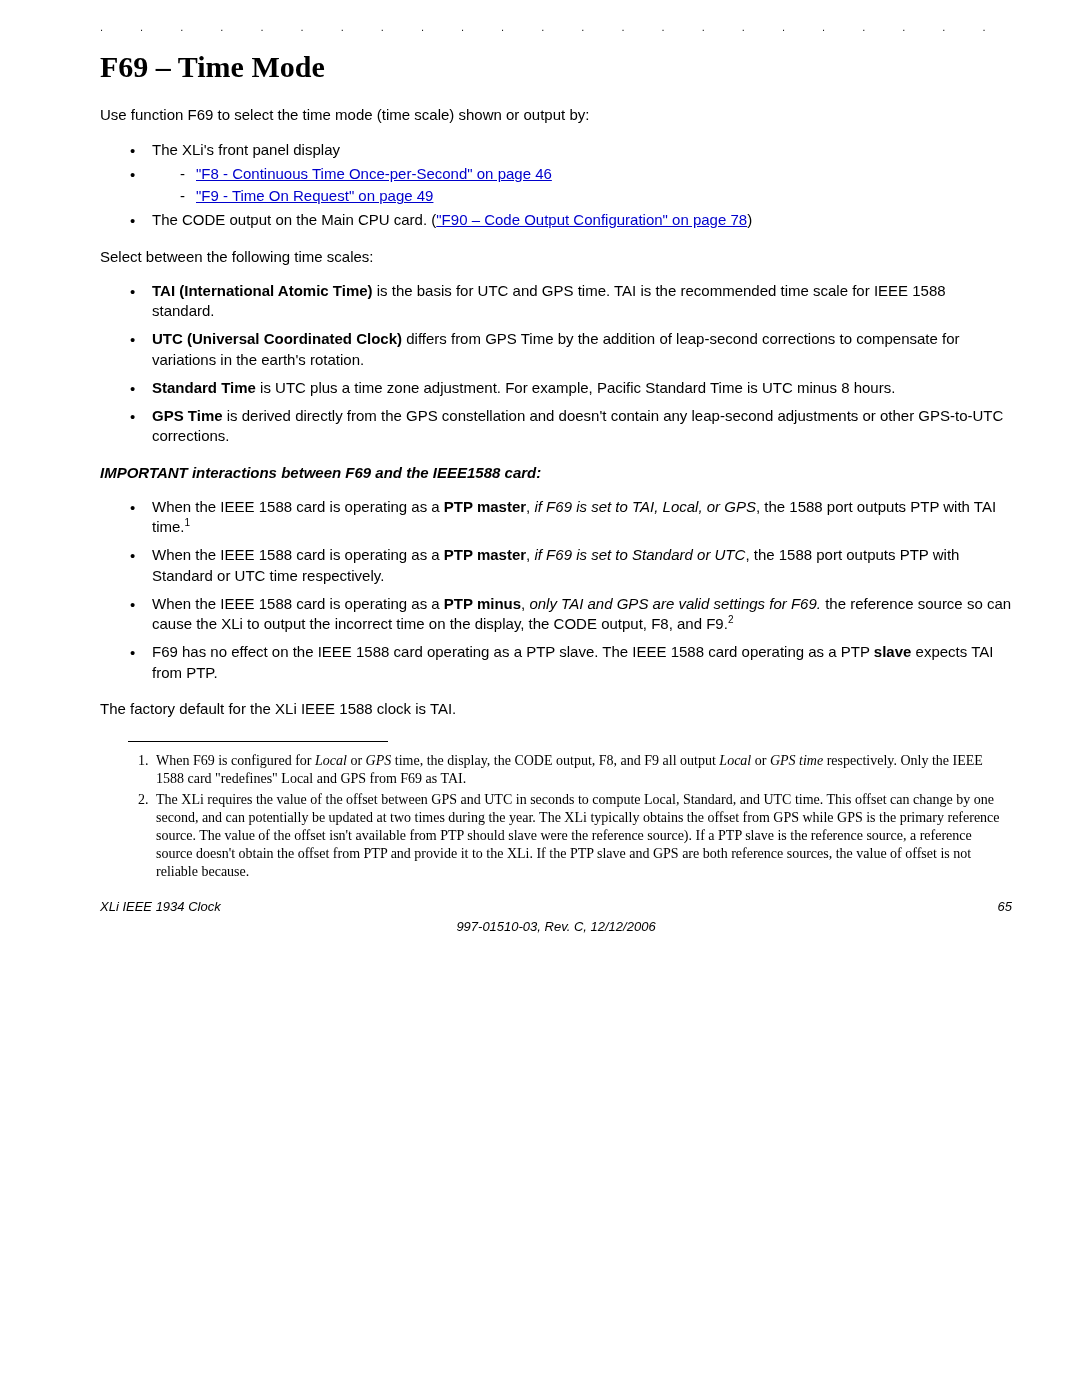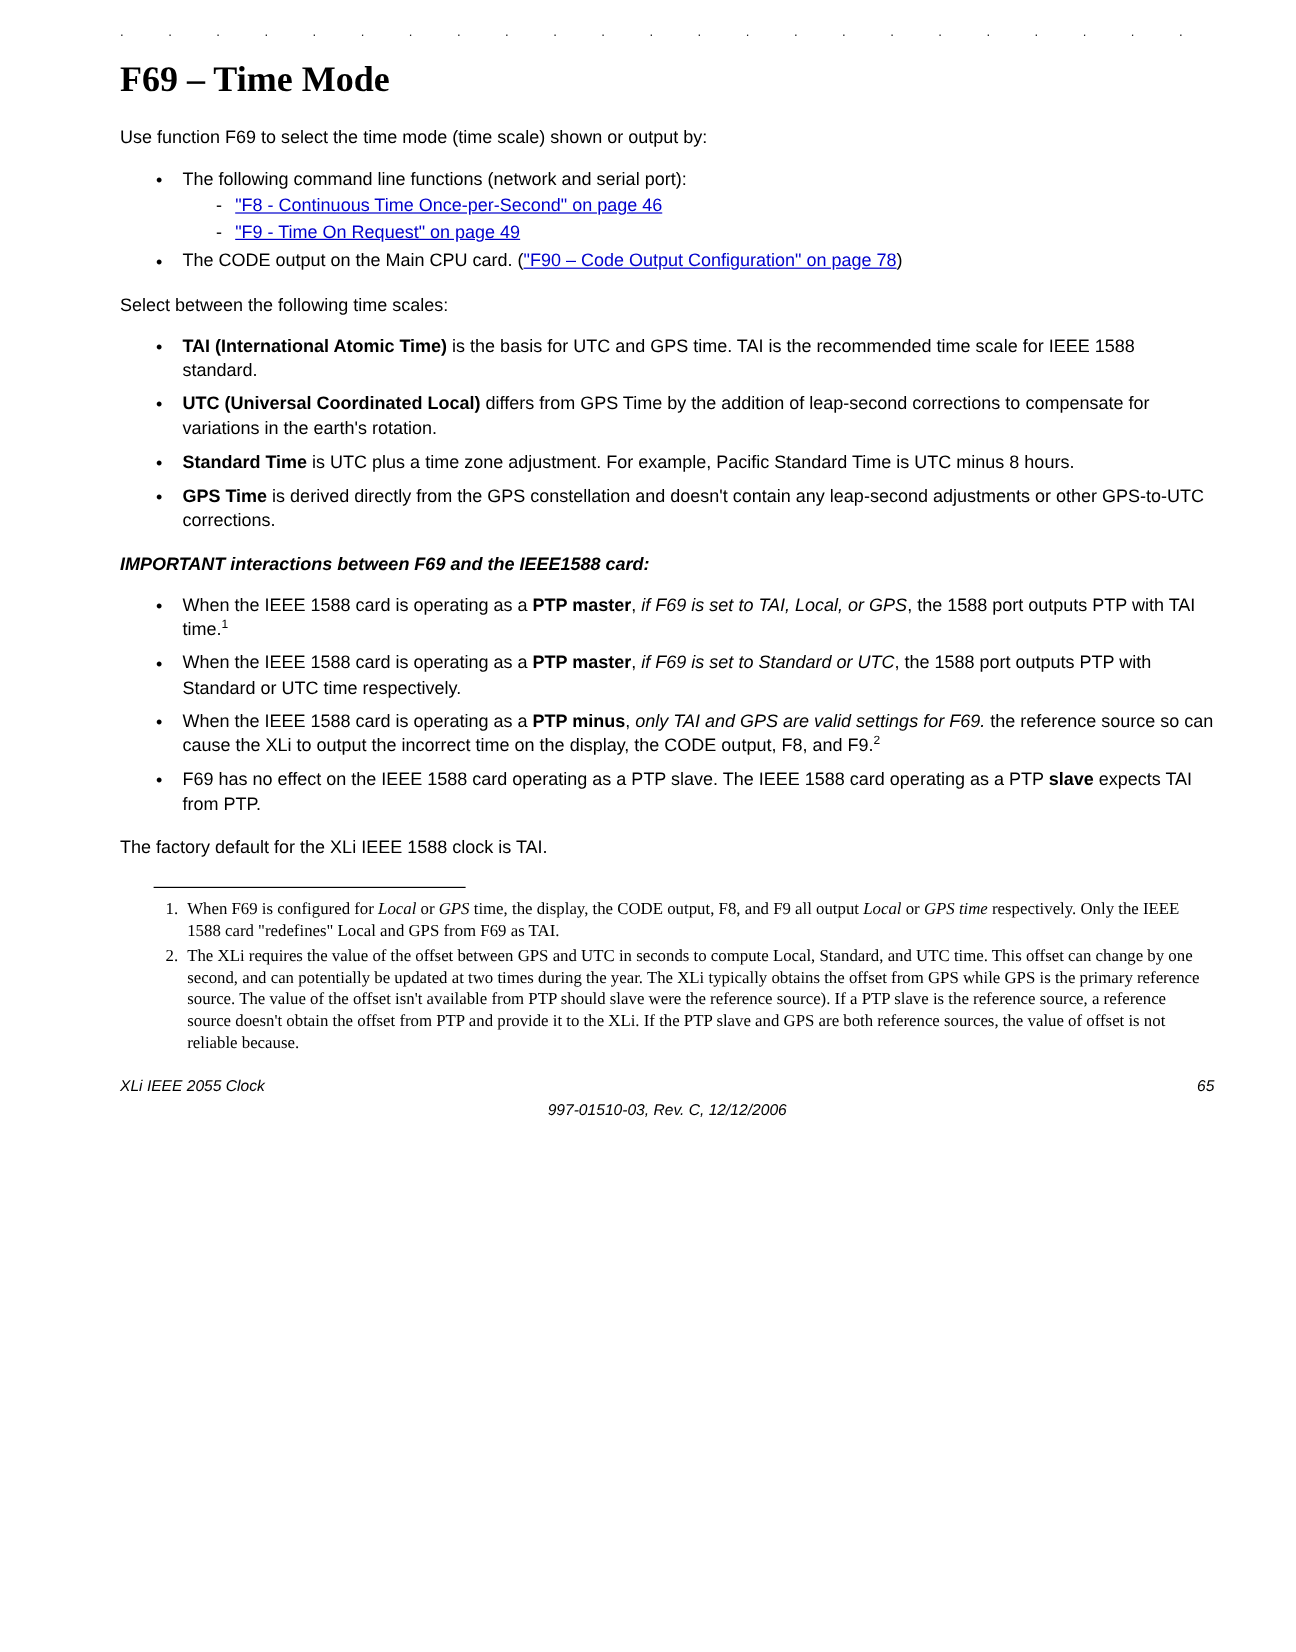--- a/index.html
+++ b/index.html
@@ -39,37 +39,37 @@
 </head>
 <body>
 
 <div class="dots">. . . . . . . . . . . . . . . . . . . . . . . . . . . . . . . . . . . . . . . . . . . .</div>
 
 <h1>F69 – Time Mode</h1>
 
 <p class="intro">Use function F69 to select the time mode (time scale) shown or output by:</p>
 
 <ul class="outer">
+  <li><span>The XLi's front panel display</span></li>
   <li>
-    <span>The following command line functions (network and serial port):</span>
     <ul class="inner">
       <li><a href="#" class="link">"F8 - Continuous Time Once-per-Second" on page 46</a></li>
       <li><a href="#" class="link">"F9 - Time On Request" on page 49</a></li>
     </ul>
   </li>
   <li>
     <span>The CODE output on the Main CPU card. (</span><a href="#" class="link">"F90 – Code Output Configuration" on page 78</a><span>)</span>
   </li>
 </ul>
 
 <p class="para">Select between the following time scales:</p>
 
 <ul class="outer">
   <li><span class="bold">TAI (International Atomic Time)</span><span> is the basis for UTC and GPS time. TAI is the recommended time scale for IEEE 1588 standard.</span></li>
-  <li style="margin-top:8px;"><span class="bold">UTC (Universal Coordinated Local)</span><span> differs from GPS Time by the addition of leap-second corrections to compensate for variations in the earth's rotation.</span></li>
+  <li style="margin-top:8px;"><span class="bold">UTC (Universal Coordinated Clock)</span><span> differs from GPS Time by the addition of leap-second corrections to compensate for variations in the earth's rotation.</span></li>
   <li style="margin-top:8px;"><span class="bold">Standard Time</span><span> is UTC plus a time zone adjustment. For example, Pacific Standard Time is UTC minus 8 hours.</span></li>
   <li style="margin-top:8px;"><span class="bold">GPS Time</span><span> is derived directly from the GPS constellation and doesn't contain any leap-second adjustments or other GPS-to-UTC corrections.</span></li>
 </ul>
 
 <p class="subh">IMPORTANT interactions between F69 and the IEEE1588 card:</p>
 
 <ul class="outer">
   <li>
     <span>When the IEEE 1588 card is operating as a </span><span class="bold">PTP master</span><span>, </span><span class="ital">if F69 is set to TAI, Local, or GPS</span><span>, the 1588 port outputs PTP with TAI time.</span><sup>1</sup>
   </li>
@@ -95,16 +95,16 @@
       <span>When F69 is configured for </span><span class="ital">Local</span><span> or </span><span class="ital">GPS</span><span> time, the display, the CODE output, F8, and F9 all output </span><span class="ital">Local</span><span> or </span><span class="ital">GPS time</span><span> respectively. Only the IEEE 1588 card "redefines" Local and GPS from F69 as TAI.</span>
     </div>
   </div>
   <div class="fn">
     <div class="num">2.</div>
     <div>The XLi requires the value of the offset between GPS and UTC in seconds to compute Local, Standard, and UTC time. This offset can change by one second, and can potentially be updated at two times during the year. The XLi typically obtains the offset from GPS while GPS is the primary reference source. The value of the offset isn't available from PTP should slave were the reference source). If a PTP slave is the reference source, a reference source doesn't obtain the offset from PTP and provide it to the XLi. If the PTP slave and GPS are both reference sources, the value of offset is not reliable because.</div>
   </div>
 </div>
 
 <div class="pagefoot">
-  <div class="left">XLi IEEE 2055 Clock</div>
+  <div class="left">XLi IEEE 1934 Clock</div>
   <div class="right">65</div>
 </div>
 <div class="pagefoot2">997-01510-03, Rev. C, 12/12/2006</div>
 
 </body></html>

